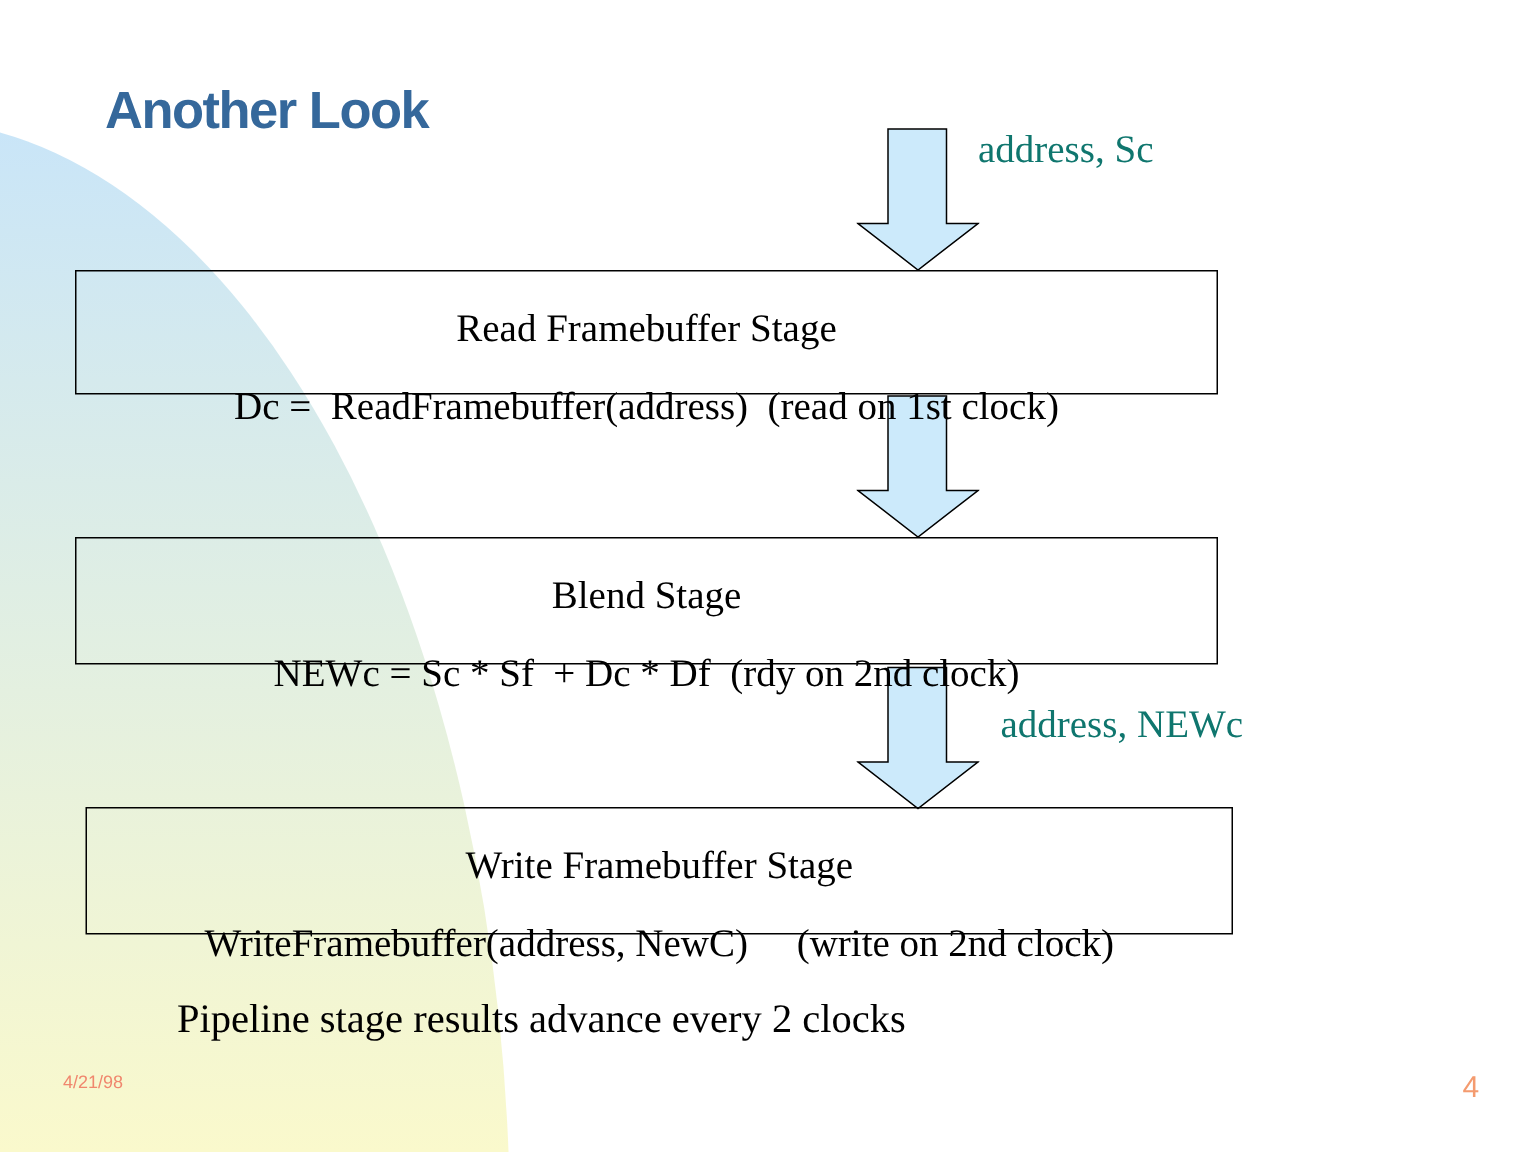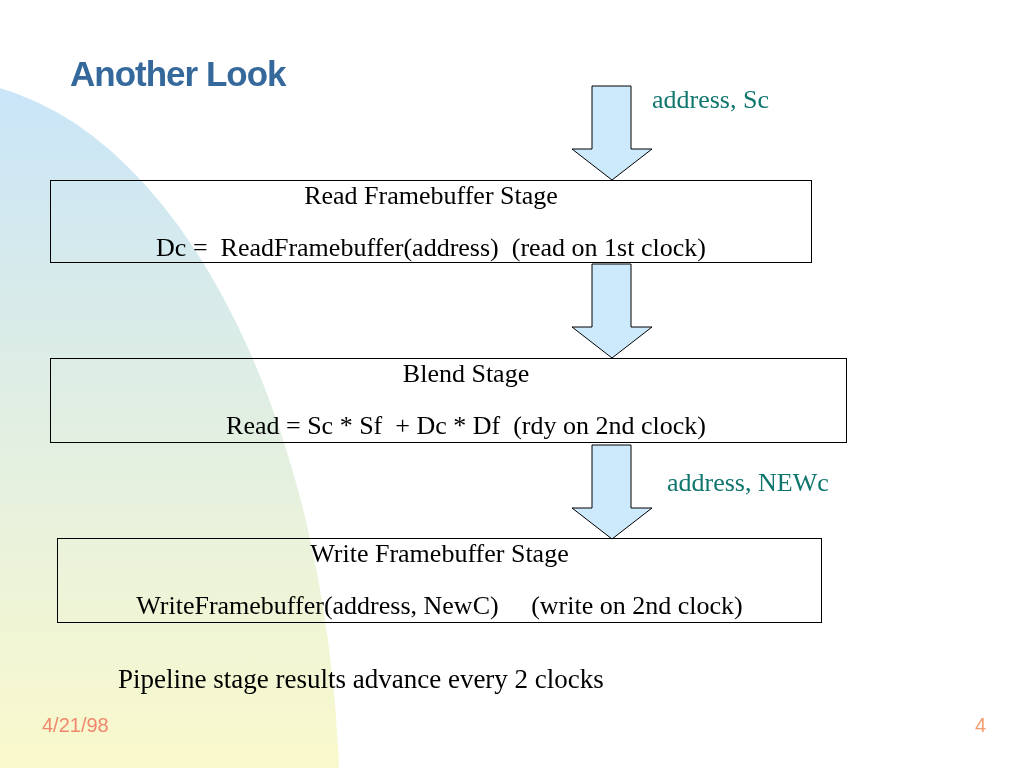--- a/index.html
+++ b/index.html
@@ -6,25 +6,25 @@
   .slide{position:relative;width:1024px;height:768px;background:#ffffff;overflow:hidden;
          font-family:"Liberation Serif", serif;}
   .bg{position:absolute;left:0;top:0;z-index:0;}
   .title{position:absolute;left:66px;top:50px;margin:4px;z-index:2;
          font-family:"Liberation Sans", sans-serif;font-weight:bold;
          font-size:35px;letter-spacing:-1px;color:var(--title_blue);}
   .arrow{position:absolute;z-index:1;}
   .arrow-shape{fill:var(--arrow_fill);stroke:#000000;stroke-width:1;}
   .arrow-label{position:absolute;z-index:2;font-size:26px;color:#0f766e;white-space:pre;}
   .stage-box{position:absolute;z-index:2;border:1px solid #000;background:transparent;}
-  .stage-name{text-align:center;font-size:26px;color:#000;margin-top:0;line-height:1.15;}
+  .stage-name{text-align:center;font-size:26px;color:#000;margin-top:23px;line-height:1.15;}
   .stage-detail{text-align:center;font-size:26px;color:#000;margin-top:22px;line-height:1.15;white-space:pre;}
   .message{position:absolute;left:118px;top:664px;z-index:2;font-size:27px;color:#000;white-space:pre;}
   .footer-date{position:absolute;left:42px;top:714px;z-index:2;
-               font-family:"Liberation Sans", sans-serif;font-size:20px;color:var(--date_color);}
+               font-family:"Liberation Sans", sans-serif;font-size:12px;color:var(--date_color);}
   .footer-page{position:absolute;left:975px;top:714px;z-index:2;
                font-family:"Liberation Sans", sans-serif;font-size:20px;color:var(--page_color);}
 </style>
 </head>
 <body>
 
 <div class="slide">
 
   <svg class="bg" width="1024" height="768" viewBox="0 0 1024 768">
     <defs>
@@ -45,23 +45,23 @@
 
   <div class="stage-box" style="left:50px;top:180px;width:760px;height:81px;">
     <div class="stage-name">Read Framebuffer Stage</div>
     <div class="stage-detail">Dc =  ReadFramebuffer(address)  (read on 1st clock)</div>
   </div>
 
   <svg class="arrow" style="left:571px;top:263px;" width="82" height="96" viewBox="0 0 82 96">
     <polygon class="arrow-shape" points="21,1 60,1 60,64 81,64 41,95 1,64 21,64"></polygon>
   </svg>
 
-  <div class="stage-box" style="left:50px;top:358px;width:760px;height:83px;padding-left:35px;">
+  <div class="stage-box" style="left:50px;top:358px;width:760px;height:83px;">
     <div class="stage-name">Blend Stage</div>
-    <div class="stage-detail">Read = Sc * Sf  + Dc * Df  (rdy on 2nd clock)</div>
+    <div class="stage-detail">NEWc = Sc * Sf  + Dc * Df  (rdy on 2nd clock)</div>
   </div>
 
   <svg class="arrow" style="left:571px;top:444px;" width="82" height="96" viewBox="0 0 82 96">
     <polygon class="arrow-shape" points="21,1 60,1 60,64 81,64 41,95 1,64 21,64"></polygon>
   </svg>
   <div class="arrow-label" style="left:667px;top:468px;text-align:right;">address, NEWc</div>
 
   <div class="stage-box" style="left:57px;top:538px;width:763px;height:83px;">
     <div class="stage-name">Write Framebuffer Stage</div>
     <div class="stage-detail">WriteFramebuffer(address, NewC)     (write on 2nd clock)</div>

